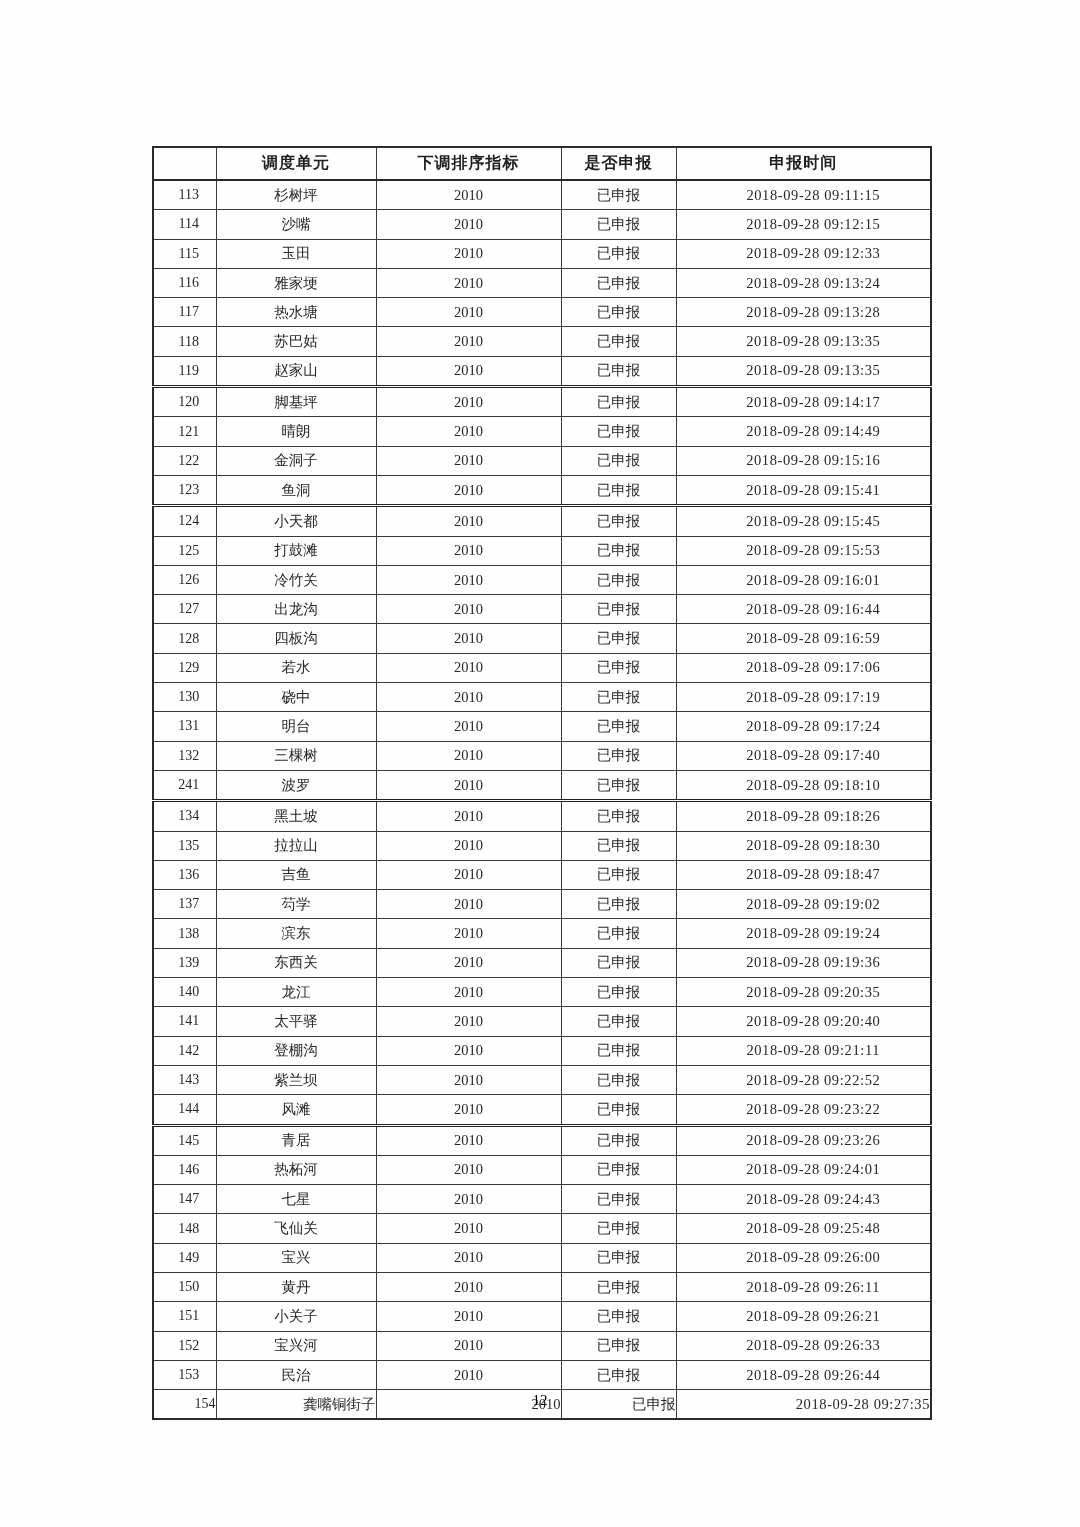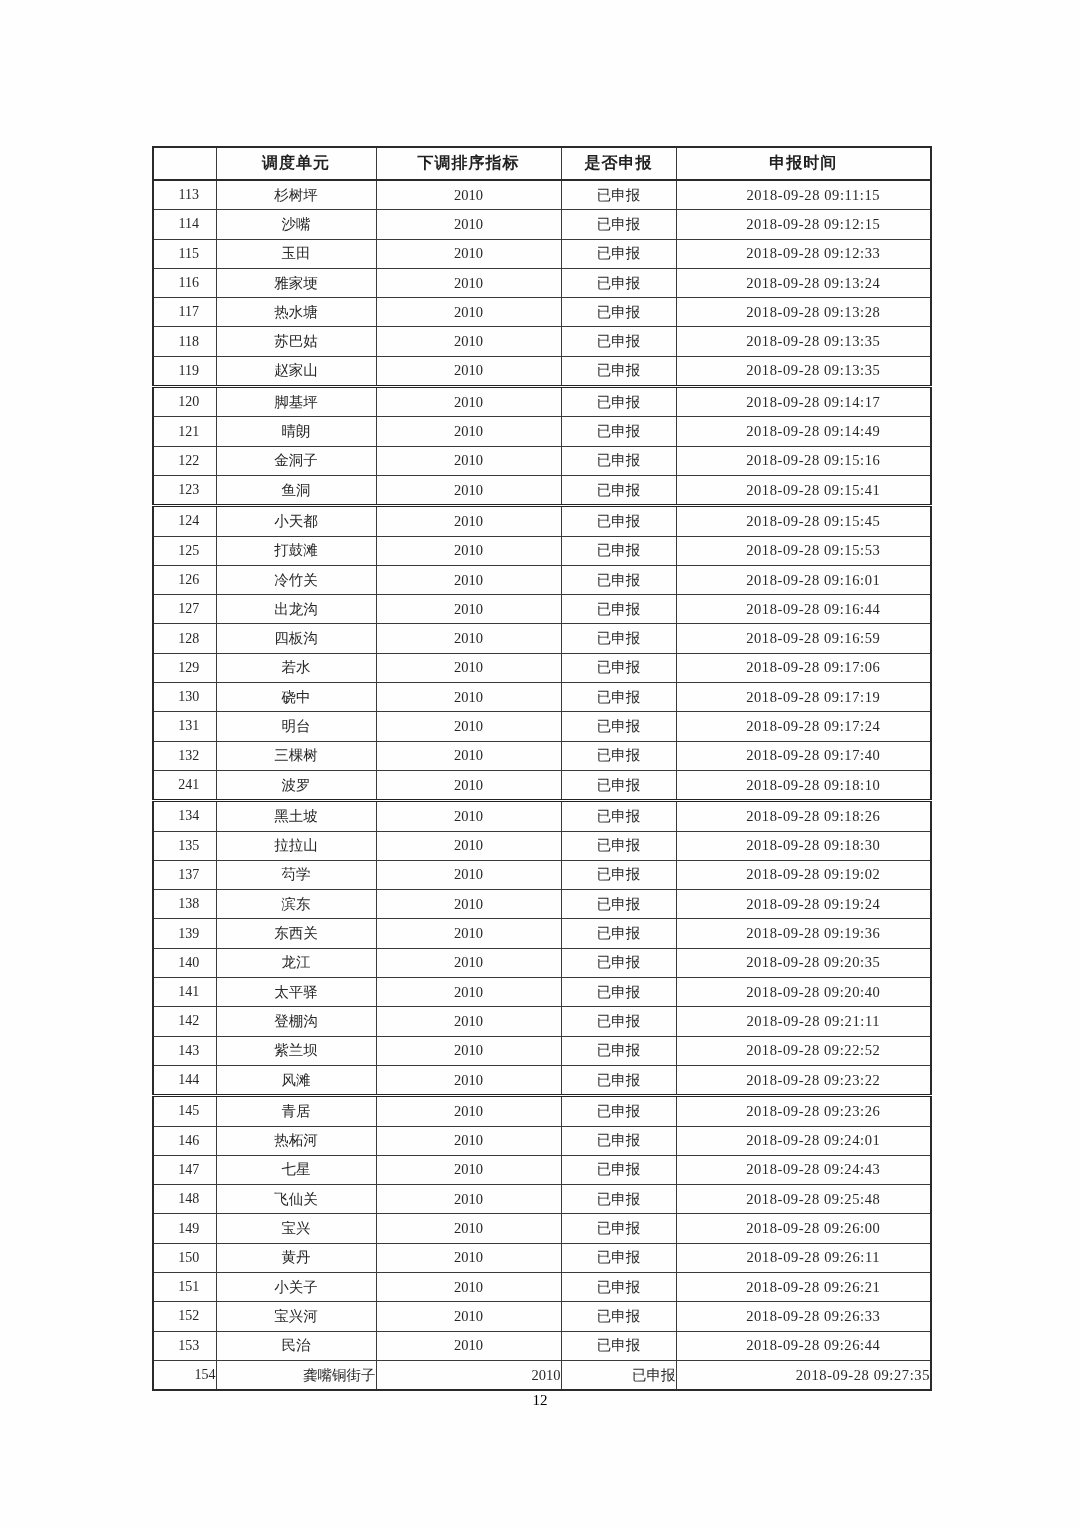--- a/index.html
+++ b/index.html
@@ -251,20 +251,27 @@
           <td class="cell-time">2018-09-28 09:18:26</td>
         </tr>
         <tr>
           <td class="cell-no">135</td>
           <td class="cell-unit">拉拉山</td>
           <td class="cell-idx">2010</td>
           <td class="cell-decl">已申报</td>
           <td class="cell-time">2018-09-28 09:18:30</td>
         </tr>
         <tr>
+          <td class="cell-no">136</td>
+          <td class="cell-unit">吉鱼</td>
+          <td class="cell-idx">2010</td>
+          <td class="cell-decl">已申报</td>
+          <td class="cell-time">2018-09-28 09:18:47</td>
+        </tr>
+        <tr>
           <td class="cell-no">137</td>
           <td class="cell-unit">芶学</td>
           <td class="cell-idx">2010</td>
           <td class="cell-decl">已申报</td>
           <td class="cell-time">2018-09-28 09:19:02</td>
         </tr>
         <tr>
           <td class="cell-no">138</td>
           <td class="cell-unit">滨东</td>
           <td class="cell-idx">2010</td>

